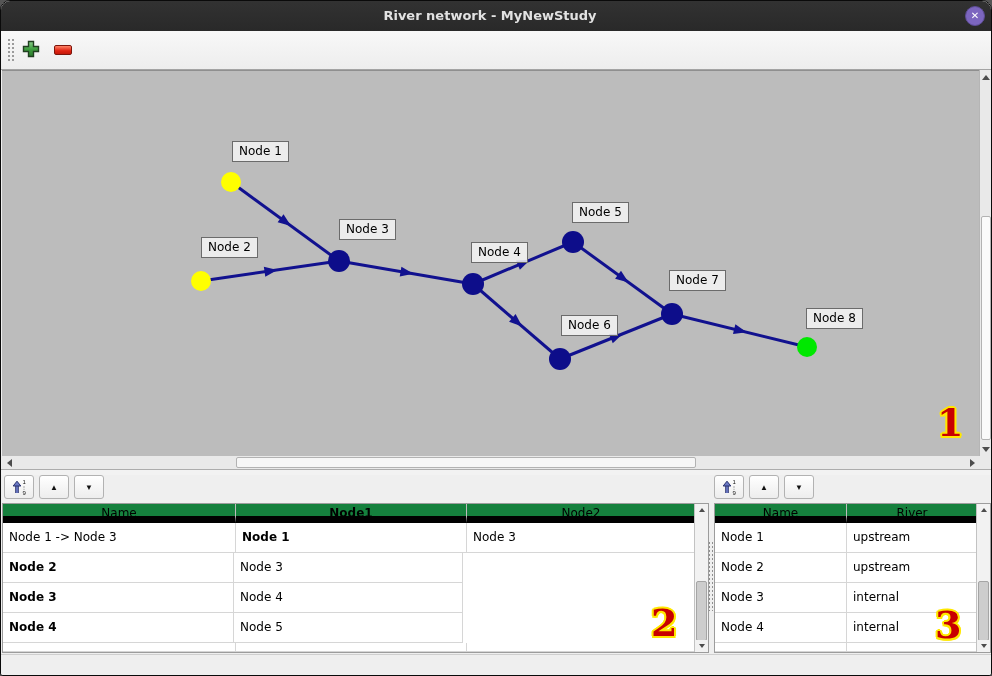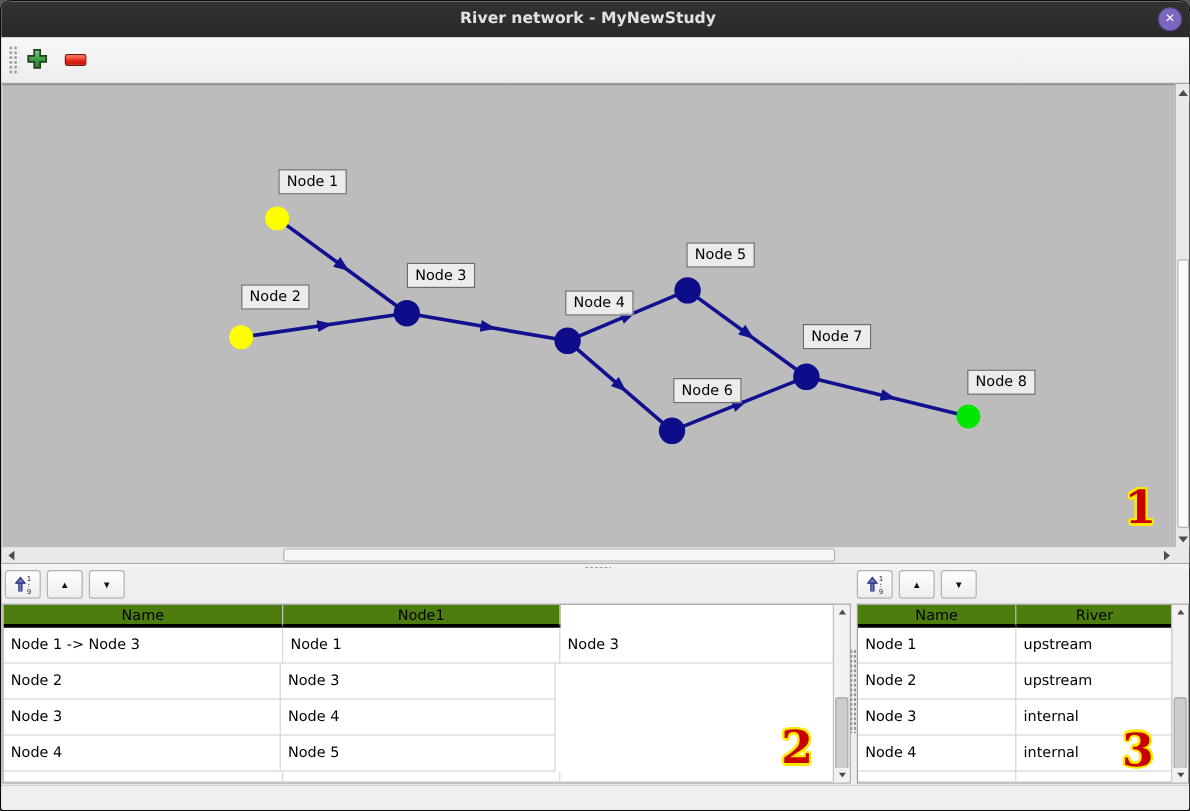--- a/index.html
+++ b/index.html
@@ -65,29 +65,29 @@
   
   .pbtn{position:absolute;top:474px;width:30px;height:24px;border:1px solid #b2b2b2;border-radius:3px;
     background:linear-gradient(#ffffff,#ededed);font-size:8px;color:#111;cursor:pointer;
     display:flex;align-items:center;justify-content:center;padding:0;}
   
   .dtable{position:absolute;top:502px;height:150px;background:#fff;border:1px solid #9c9c9c;
     box-sizing:border-box;overflow:hidden;}
   .dtable.links{left:1px;width:707px;}
   .dtable.nodes{left:713px;width:277px;}
   .trow{display:flex;}
-  .hrow .cell{height:19px;line-height:19px;background:#4d7c0f;border-bottom:3px solid #000000;
+  .hrow .cell{height:19px;line-height:19px;background:#15803d;border-bottom:7px solid #000000;
     border-right:1px solid #bdbdbd;text-align:center;font-size:12px;color:#000;box-sizing:border-box;}
   .drow .cell{height:30px;line-height:29px;border-bottom:1px solid #d6d6d6;border-right:1px solid #d6d6d6;
     font-size:12px;color:#000;padding-left:6px;box-sizing:border-box;text-align:left;
     white-space:nowrap;overflow:hidden;}
   .drow .cell{padding-left:6px;}
   .hrow .cell{padding-left:0;}
   .links .c0{width:233px;}
-  .links .c1{width:231px;}
+  .links .c1{width:231px;font-weight:bold;}
   .links .c2{width:229px;}
   .nodes .c0{width:132px;}
   .nodes .c1{width:131px;}
   .tscroll{position:absolute;right:0;top:0;bottom:0;width:14px;background:#f2f2f2;
     border-left:1px solid #c2c2c2;box-sizing:border-box;}
   .tscroll .sbtn{left:0;width:13px;height:12px;background:#f2f2f2;}
   .tscroll .sbtn.up{top:0;}
   .tscroll .sbtn.down{bottom:0;}
   .tthumb{position:absolute;left:1px;top:77px;width:11px;height:60px;background:#cdcdcd;
     border:1px solid #a5a5a5;border-radius:2px;box-sizing:border-box;}
@@ -229,20 +229,21 @@
       <span>▲</span>
     </button>
   <button class="pbtn" style="left:783px;">
       <span>▼</span>
     </button>
 
   <div class="dtable links" id="links-table">
       <div class="trow hrow">
         <div class="cell c0">Name</div>
         <div class="cell c1">Node1</div>
+        <div class="cell c2">Node2</div>
       </div>
       <div class="trow drow">
         <div class="cell c0">Node 1 -&gt; Node 3</div>
         <div class="cell c1">Node 1</div>
         <div class="cell c2">Node 3</div>
       </div>
       <div class="trow drow">
         <div class="cell c1">Node 2</div>
         <div class="cell c2">Node 3</div>
       </div>

